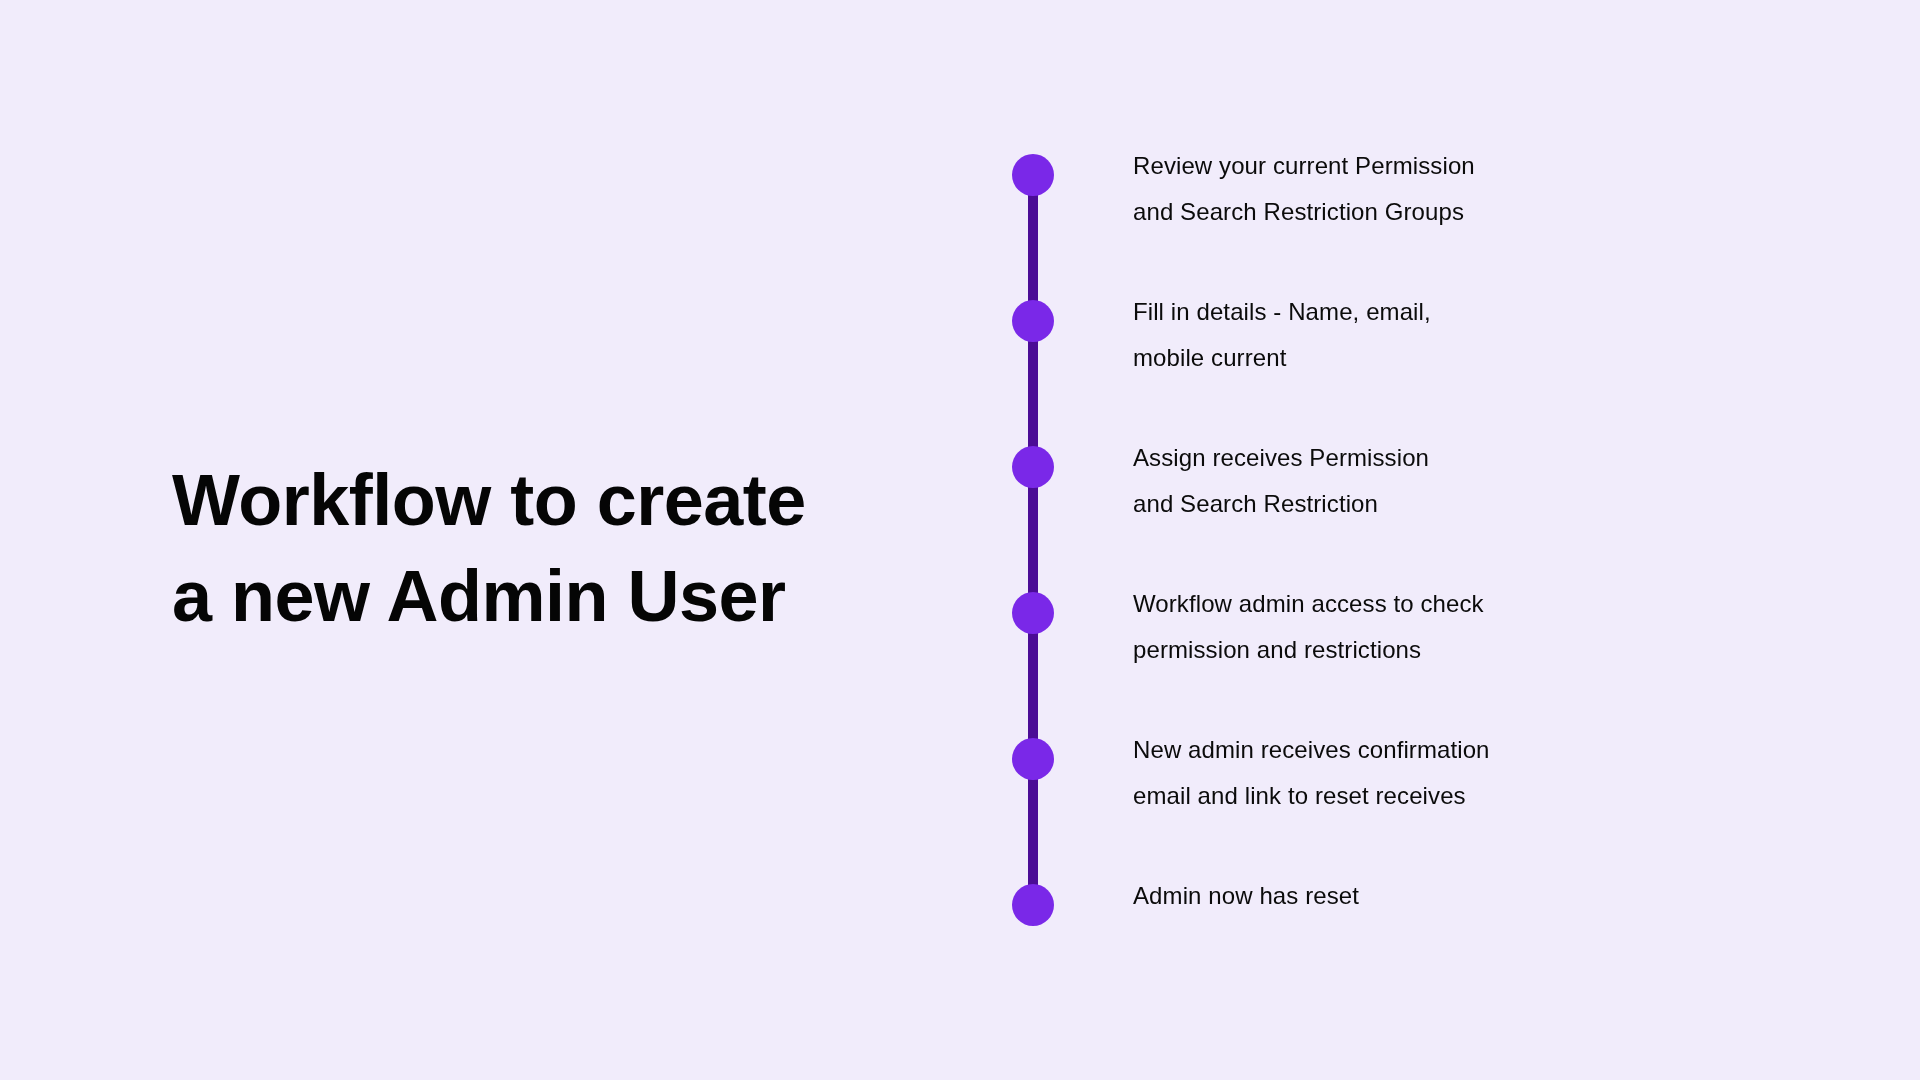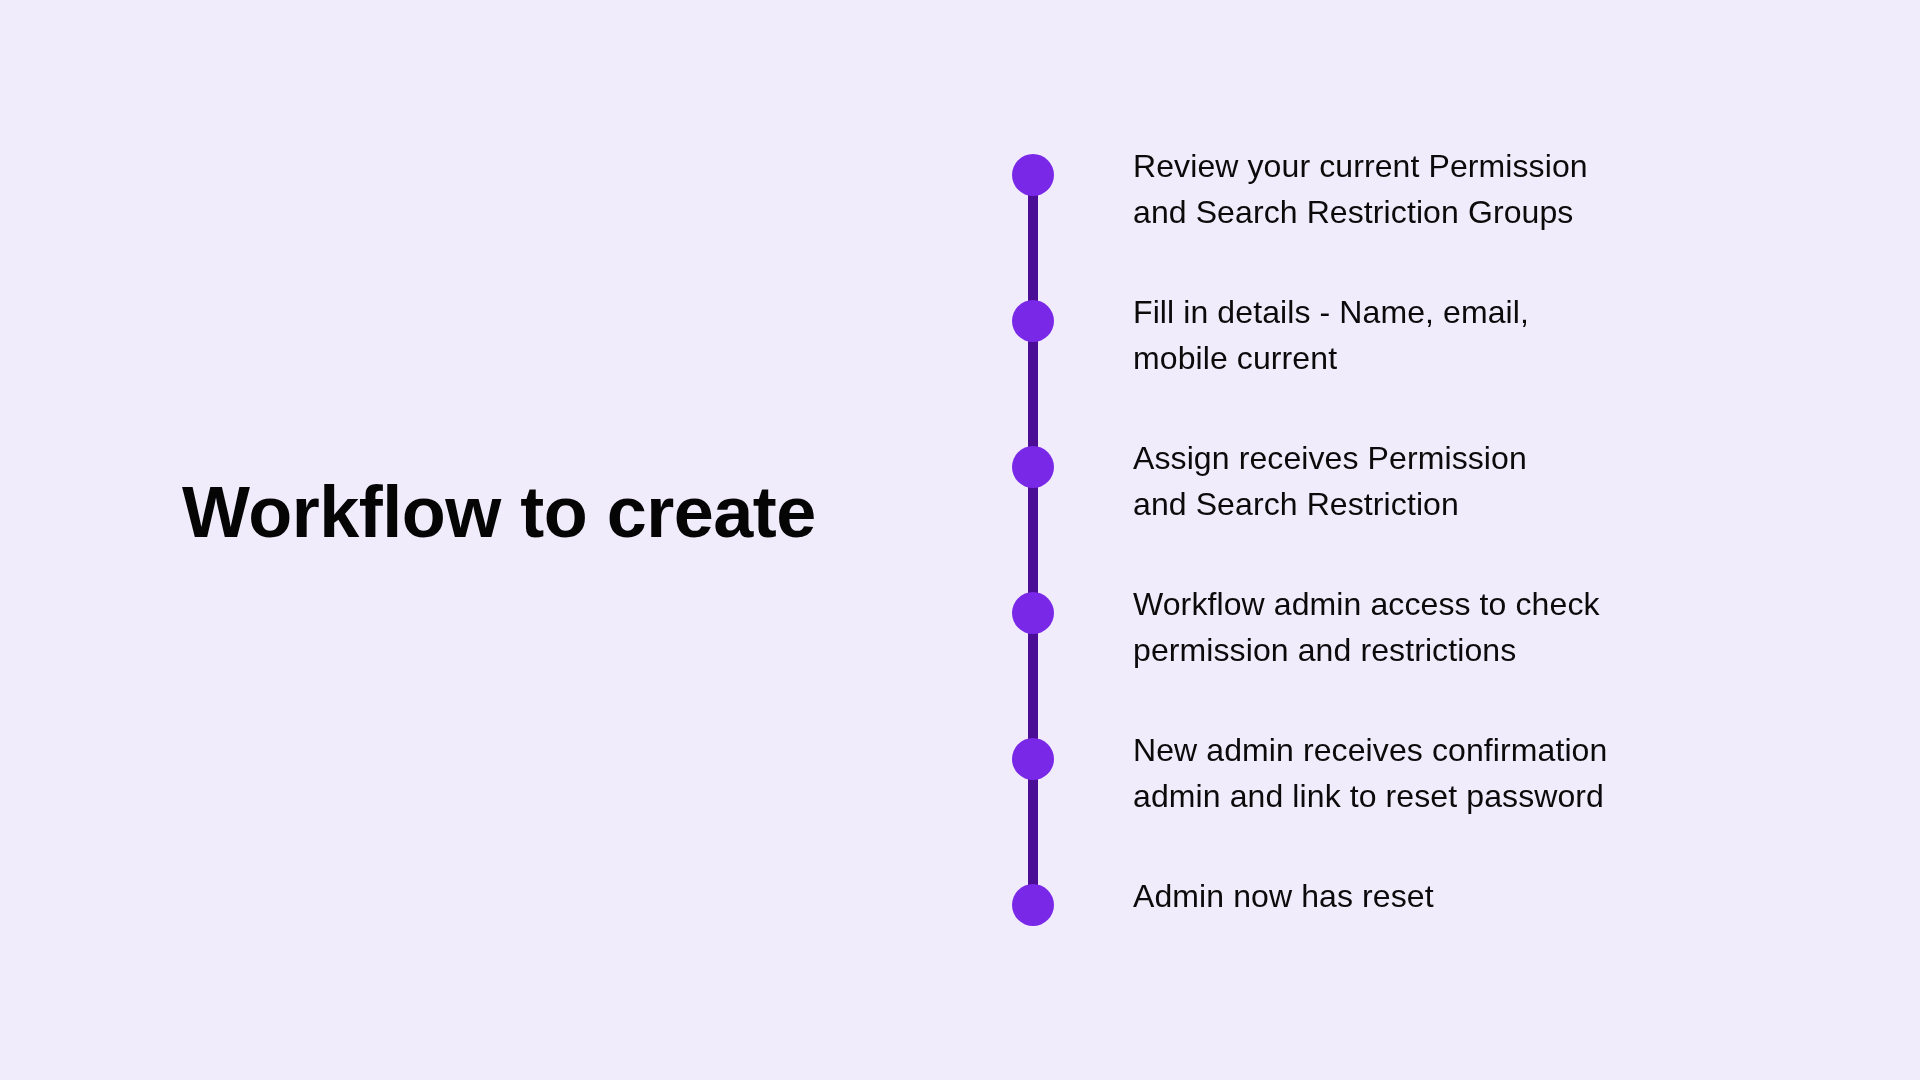--- a/index.html
+++ b/index.html
@@ -20,24 +20,23 @@
   .slide {
     position: relative;
     width: 1920px;
     height: 1080px;
     background: #f1ecfb;
   }
 
   
   .title-block {
     position: absolute;
-    left: 182px;
+    left: 172px;
     top: 452px;
     width: 640px;
-    margin-top: 12px;
   }
 
   .title-line {
     display: block;
     font-size: 72px;
     font-weight: 700;
     line-height: 96px;
     letter-spacing: -0.5px;
     color: #050505;
     white-space: nowrap;
@@ -77,35 +76,36 @@
     height: 42px;
     border-radius: 50%;
     background: #7a28e8;
   }
 
   .step-text {
     position: absolute;
     left: 121px;
     top: -11px;
     width: 560px;
-    font-size: 32px;
+    font-size: 24px;
     font-weight: 400;
     line-height: 46px;
     color: #0b0b0b;
     letter-spacing: 0.1px;
     white-space: pre-line;
   }
 </style>
 </head>
 <body>
 
 <div class="slide">
 
   <div class="title-block">
     <span class="title-line">Workflow to create</span>
+    <span class="title-line">a new Admin User</span>
   </div>
 
   <div class="timeline">
 
     <div class="timeline-rail"></div>
 
     <div class="step" style="top:0px;">
       <span class="step-dot"></span>
       <span class="step-text">Review your current Permission
 and Search Restriction Groups</span>
@@ -125,21 +125,21 @@
 
     <div class="step" style="top:438px;">
       <span class="step-dot"></span>
       <span class="step-text">Workflow admin access to check
 permission and restrictions</span>
     </div>
 
     <div class="step" style="top:584px;">
       <span class="step-dot"></span>
       <span class="step-text">New admin receives confirmation
-admin and link to reset password</span>
+email and link to reset receives</span>
     </div>
 
     <div class="step" style="top:730px;">
       <span class="step-dot"></span>
       <span class="step-text">Admin now has reset</span>
     </div>
 
   </div>
 </div>
 

